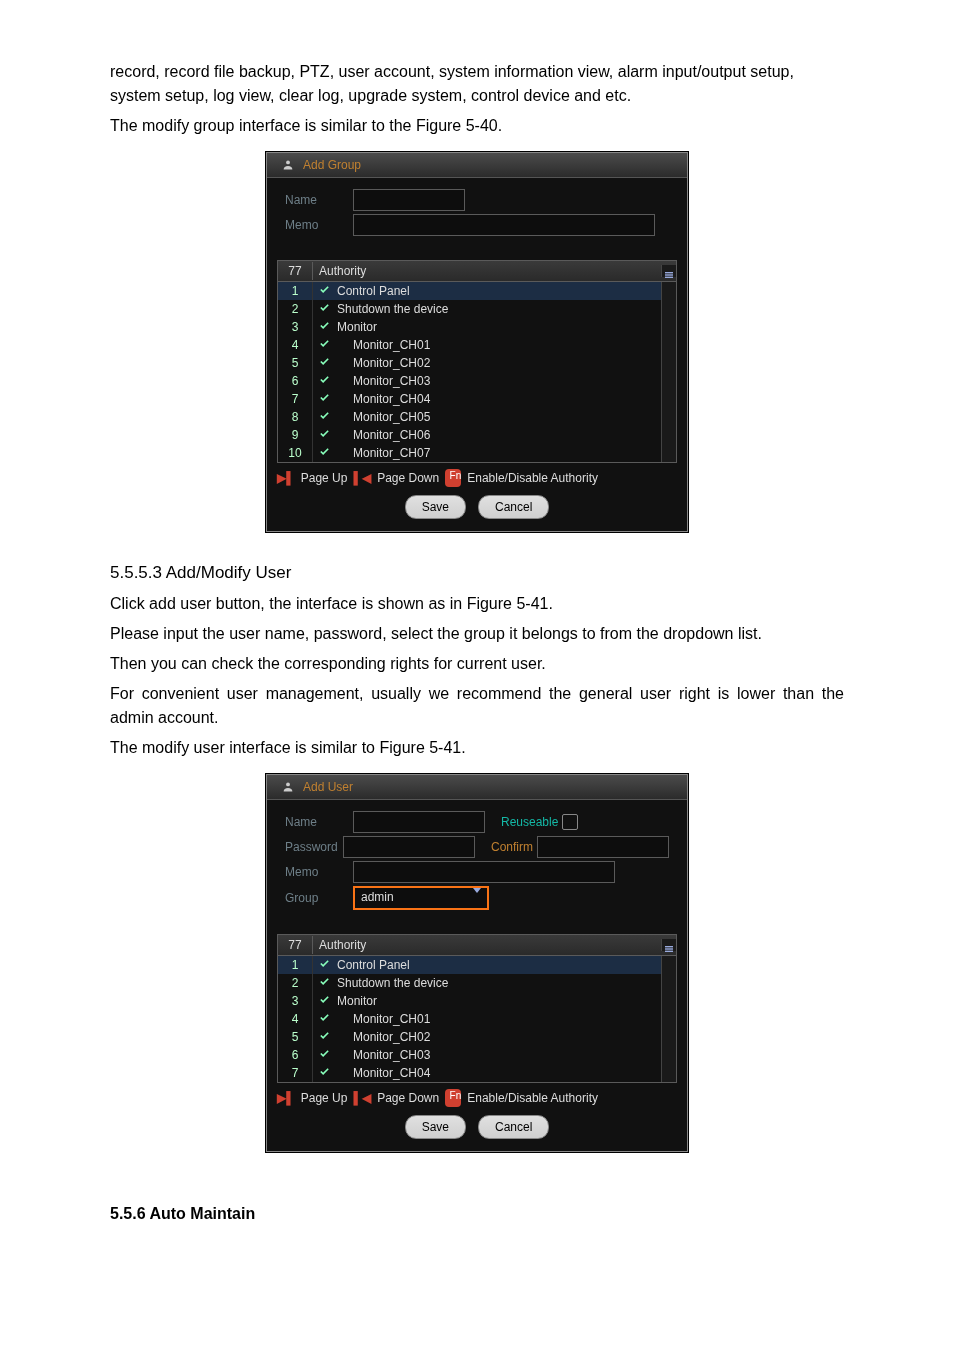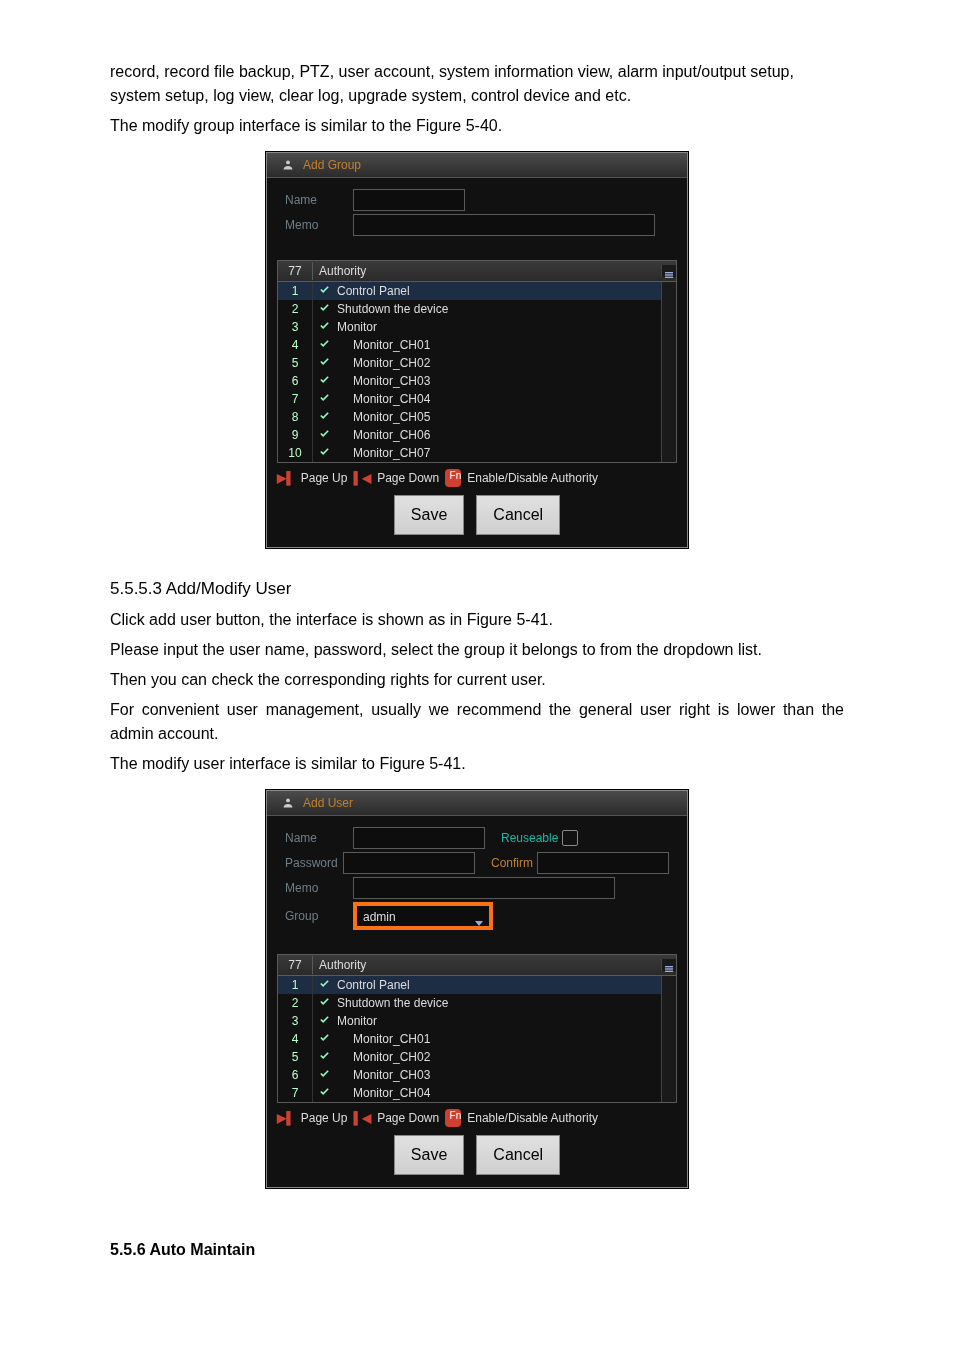--- a/index.html
+++ b/index.html
@@ -14,42 +14,42 @@
     .tbicon{width:14px;height:14px;margin-right:8px;display:inline-flex;align-items:center;justify-content:center}
     .tbicon svg{width:14px;height:14px}
     .body{padding:8px 10px 12px 10px}
     .row{display:flex;align-items:center;margin:3px 8px}
     .lbl{width:68px;color:#6e7f88}
     .input{height:20px;background:#0d0d0d;border:1px solid #5a5a5a;flex:1}
     .input.sm{flex:0 0 110px}
     .input.m{flex:0 0 130px}
     .input.l{flex:0 0 260px}
     .chk{width:14px;height:14px;border:1px solid #888;border-radius:2px;display:inline-block;background:#111;margin-left:4px}
-    .dd{display:flex;align-items:flex-end;height:20px;background:#0d0d0d;border:4px solid #f97316;padding:0 6px;flex:0 0 120px;justify-content:space-between}
+    .dd{display:flex;align-items:flex-start;height:20px;background:#0d0d0d;border:2px solid #f97316;padding:0 6px;flex:0 0 120px;justify-content:space-between}
     .ddarrow{width:0;height:0;border-left:4px solid transparent;border-right:4px solid transparent;border-top:5px solid #9ad}
     .grid{margin-top:24px;border:1px solid #5a5a5a;border-top:none}
     .ghead{display:flex;align-items:center;height:20px;background:linear-gradient(#3a3a3a,#2a2a2a);border-top:1px solid #5a5a5a;border-bottom:1px solid #5a5a5a;color:#ddd}
     .gcell-n{width:34px;text-align:center;border-right:1px solid #5a5a5a}
     .gcell-a{flex:1;padding-left:6px}
     .scrollgutter{width:14px;background:#1a1a1a;border-left:1px solid #444;display:flex;align-items:flex-start;justify-content:center}
     .scrollgutter .sicon{width:10px;height:10px;margin-top:2px}
     .gridwrap{display:flex}
     .gridrows{flex:1}
     .grow{display:flex;align-items:center;height:18px}
     .grow.sel{background:#1c2d44}
     .grow .n{width:34px;text-align:center;border-right:1px solid #333;color:#bfc}
     .grow .c{width:22px;text-align:center;color:#7fc}
     .grow .c svg{width:11px;height:11px;display:inline-block}
     .grow .t{flex:1;padding-left:2px}
     .grow .t.ind{padding-left:18px}
     .pager{display:flex;align-items:center;gap:6px;margin-top:6px;color:#ddd}
     .pager .sym{color:#d04030;font-weight:bold}
     .pager .fn{display:inline-block;width:16px;height:18px;background:#d04030;color:#fff;font-size:10px;text-align:right;line-height:14px;border-radius:4px}
     .btns{display:flex;justify-content:center;gap:12px;margin-top:8px}
-    .btn{height:22px;padding:8px 16px;border:1px solid #888;border-radius:0;background:linear-gradient(#e0e0e0,#cfcfcf);color:#000;font-size:16px;display:inline-flex;align-items:center}
+    .btn{height:22px;padding:0 16px;border:1px solid #888;border-radius:11px;background:linear-gradient(#e0e0e0,#cfcfcf);color:#000;font-size:12px;display:inline-flex;align-items:center}
   </style>
 </head>
 <body>
 
 <div class="page">
   <p class="para">record, record file backup, PTZ, user account, system information view, alarm input/output setup, system setup, log view, clear log, upgrade system, control device and etc.</p>
   <p class="para">The modify group interface is similar to the Figure 5-40.</p>
 
   <div class="fig">
     <div class="dlg">

